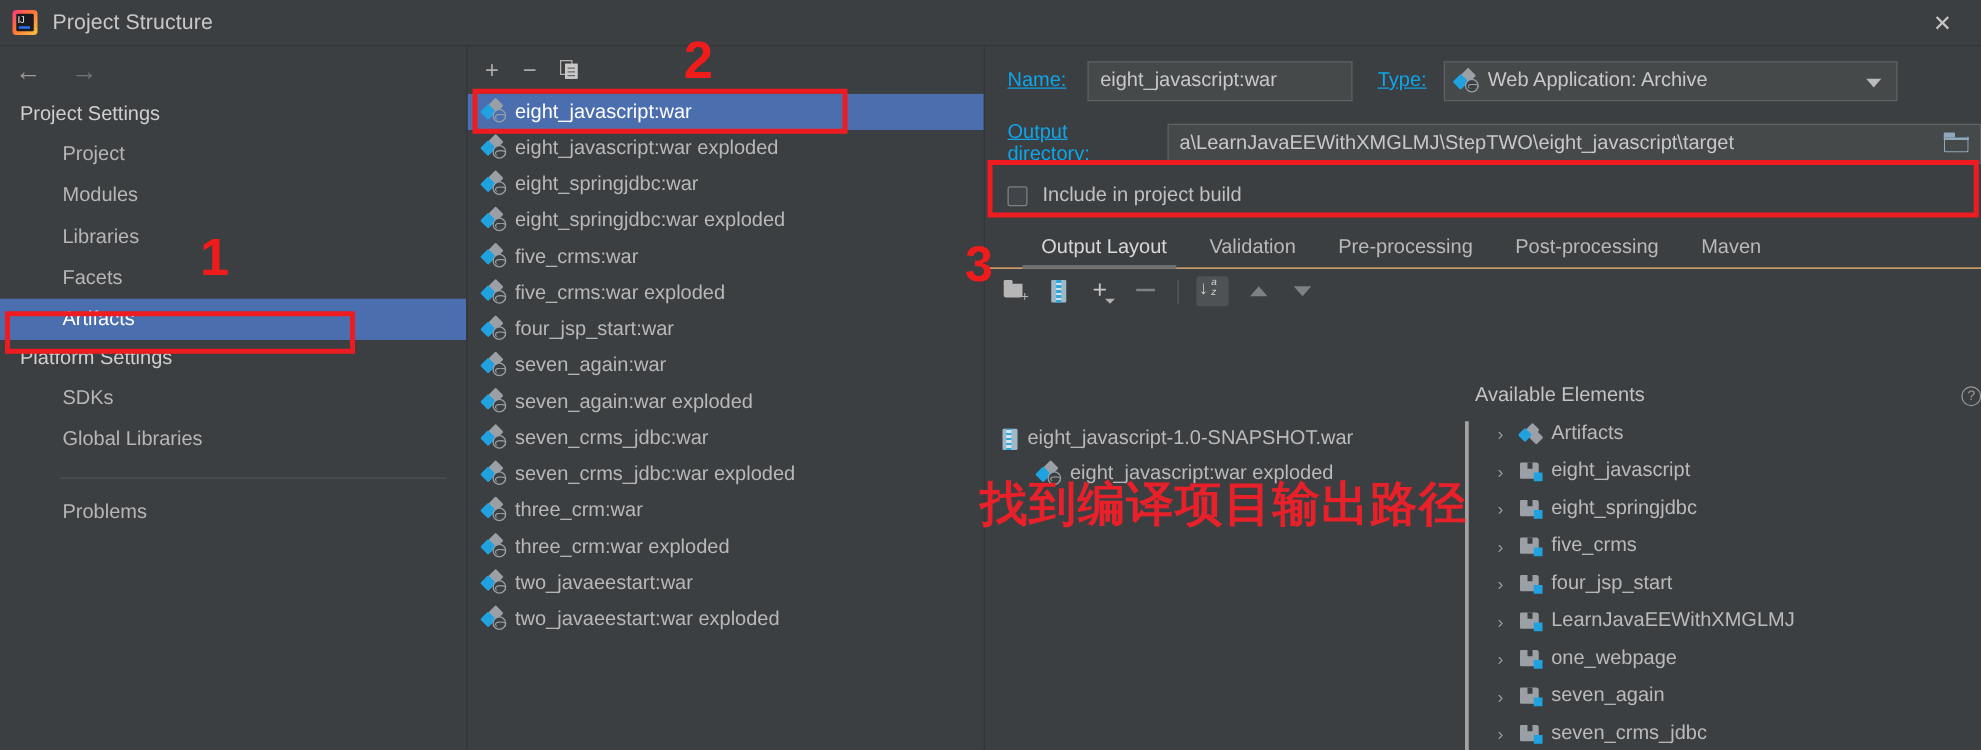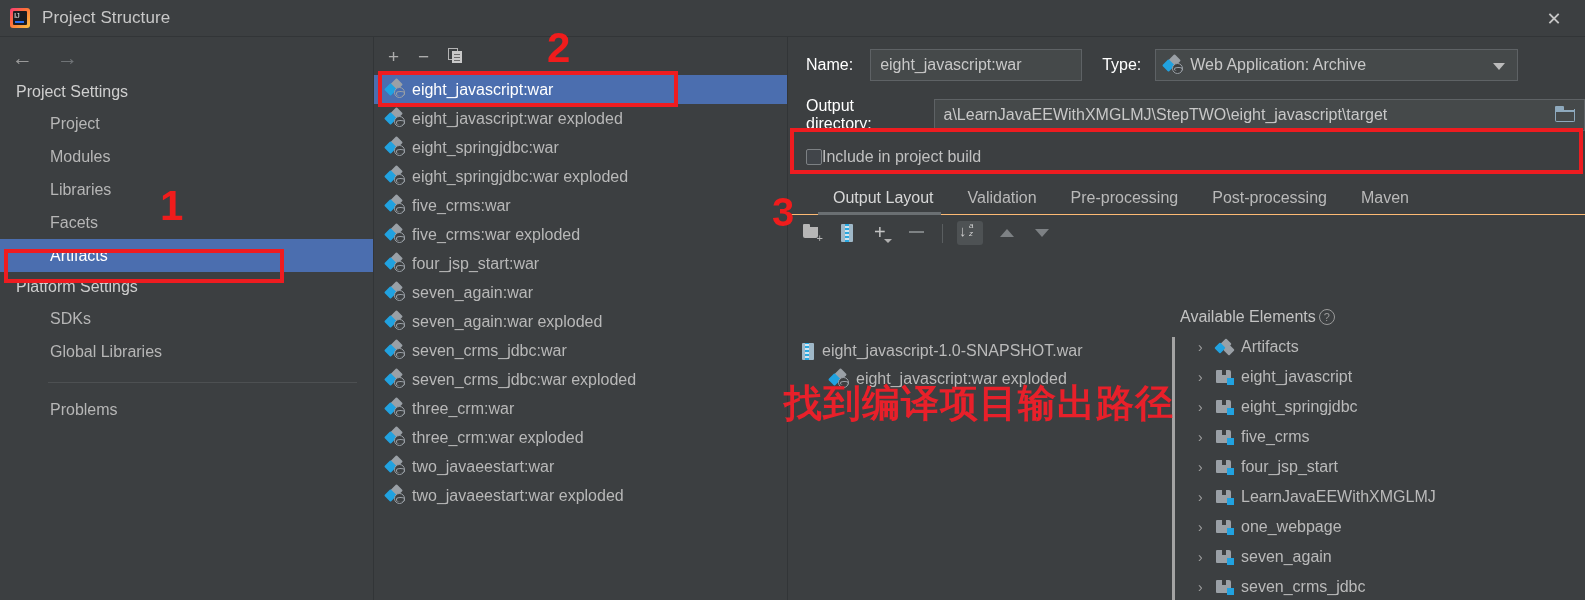--- a/index.html
+++ b/index.html
@@ -103,21 +103,21 @@
     border: 1.4px solid #9aa0a6; border-radius: 50%; border-bottom: none;
   }
   .art-row.selected .ico-art .globe { background: #4b6eaf; }
 
   
   #detail {
     position: absolute; left: 788px; top: 36px; width: 797px; height: 564px;
     background: #3c3f41; border-top: 1px solid #323537;
   }
   #row-name { display: flex; align-items: center; height: 56px; padding-left: 18px; }
-  .lbl { font-size: 16px; color: #ffffff; }
+  .lbl { font-size: 16px; color: #0ea5e9; text-decoration: underline; }
   .txtfield {
     background: #45494a; border: 1px solid #5e6265; color: #c8c8c8;
     height: 32px; font-size: 16px; display: flex; align-items: center;
     padding: 0 9px; white-space: nowrap; overflow: hidden;
   }
   #name-field { width: 212px; margin-left: 17px; }
   #type-label { margin-left: 20px; }
   #type-combo {
     margin-left: 14px; width: 363px; height: 32px; background: #45494a;
     border: 1px solid #5e6265; display: flex; align-items: center; padding: 0 8px;
@@ -141,21 +141,21 @@
     border: 1.7px solid #8ea9bd; border-top: none; border-radius: 0 0 2px 2px;
   }
   #folder-btn .f2 {
     position: absolute; left: 0; top: 0px; width: 9px; height: 4px;
     background: #8ea9bd; border-radius: 1px 1px 0 0;
   }
   #folder-btn .f3 {
     position: absolute; left: 0; top: 4px; width: 20px; height: 2px; background: #8ea9bd;
   }
 
-  #row-include { display: flex; align-items: center; height: 40px; padding-left: 18px; gap: 0; }
+  #row-include { display: flex; align-items: center; height: 40px; padding-left: 18px; gap: 12px; }
   #chk-include {
     width: 16px; height: 16px; border: 1.6px solid #7d8184; background: #41454a; border-radius: 2px;
   }
   #include-label { font-size: 16px; color: #c0c0c0; }
 
   
   #tabs {
     display: flex; align-items: flex-end; height: 38px; padding-left: 28px; gap: 0;
     border-bottom: 1px solid #fdba74;
   }
@@ -211,21 +211,21 @@
   .ol-row.lvl1 { padding-left: 42px; }
   .ico-war { position: relative; width: 14px; height: 17px; margin-right: 7px; flex: 0 0 auto; }
   .ico-war .shell { position:absolute; left:1px; top:0; width:12px; height:17px; background:#9fb8c8; border-radius:1px;}
   .ico-war .zip { position:absolute; left:4px; top:0; width:4px; height:17px;
      background: repeating-linear-gradient(0deg,#2aa8e0 0 2px,#d2e7f3 2px 4px); }
 
   
   #avail {
     position: absolute; left: 388px; top: 265px; right: 0; bottom: 0;
   }
-  #avail-head { display: flex; align-items: center; height: 30px; padding-left: 4px; gap: 3px; }
+  #avail-head { display: flex; align-items: center; height: 30px; padding-left: 4px; gap: 3px; justify-content: space-between; }
   #avail-title { font-size: 16px; color: #c3c3c3; }
   #help-ico {
     width: 16px; height: 16px; border: 1.4px solid #9a9a9a; border-radius: 50%;
     font-size: 11px; color: #9a9a9a; display: flex; align-items: center; justify-content: center; line-height: 1;
   }
   .av-row { height: 30px; display: flex; align-items: center; padding-left: 22px; font-size: 16px; color: #bababa; white-space: nowrap;}
   .av-chev { width: 18px; color: #9d9d9d; font-size: 14px; flex: 0 0 auto; }
   .ico-mod { position: relative; width: 18px; height: 15px; margin-right: 7px; flex: 0 0 auto; }
   .ico-mod .body { position: absolute; left: 0; top: 0; width: 15px; height: 13px; background: #9aa0a6; border-radius: 1px 2px 1px 1px; }
   .ico-mod .notch { position: absolute; left: 6px; top: 0; width: 4px; height: 5px; background: #3c3f41; }

